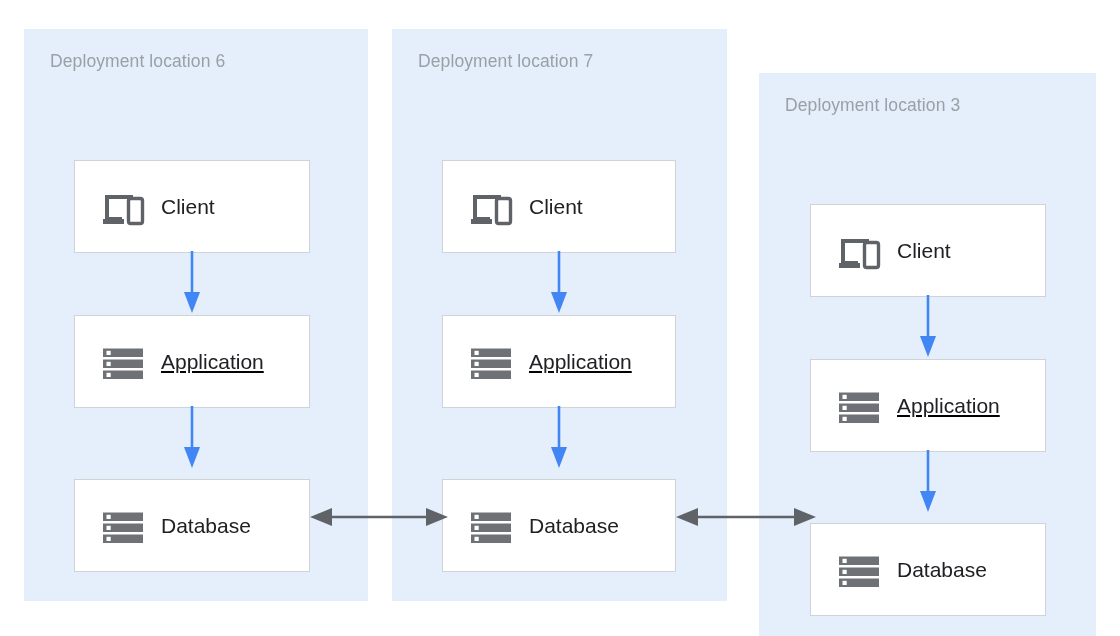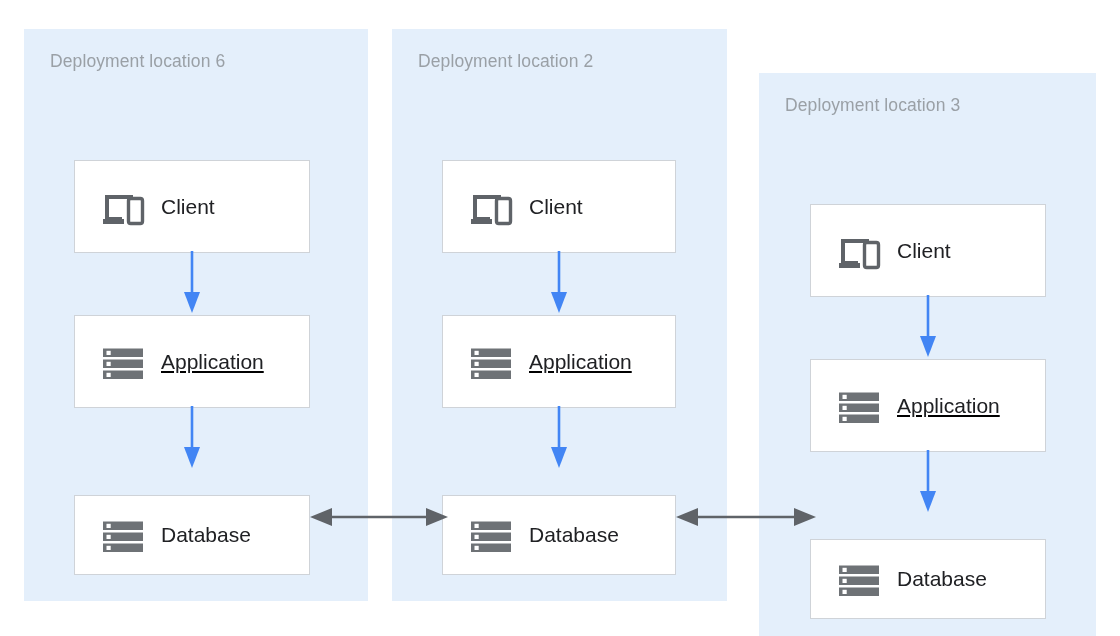--- a/index.html
+++ b/index.html
@@ -51,21 +51,21 @@
     background: #ffffff;
     border: 1px solid #cfd3d8;
     box-sizing: border-box;
     display: flex;
     align-items: center;
     padding-left: 24px;
     text-align: right;
   }
   .node-client   { top: 131px; height: 93px; }
   .node-app      { top: 286px; height: 93px; text-decoration: underline; }
-  .node-db       { top: 466px; height: 80px; }
+  .node-db       { top: 450px; height: 93px; }
 
   .p1 .node { left: 50px; width: 236px; }
   .p2 .node { left: 50px; width: 234px; }
   .p3 .node { left: 51px; width: 236px; }
 
   .node-icon {
     width: 48px;
     height: 48px;
     flex: 0 0 48px;
     display: block;
@@ -144,21 +144,21 @@
         <rect x="4" y="21.5" width="40" height="8.5" fill="#6e7276"></rect>
         <rect x="7.5" y="23.8" width="4.2" height="4.2" fill="#ffffff"></rect>
         <rect x="4" y="32.5" width="40" height="8.5" fill="#6e7276"></rect>
         <rect x="7.5" y="34.8" width="4.2" height="4.2" fill="#ffffff"></rect>
       </svg>
       <span class="node-label">Database</span>
     </div>
   </div>
 
   <div class="panel panel-2 p2">
-    <div class="panel-title">Deployment location 2</div>
+    <div class="panel-title">Deployment location 7</div>
 
     <div class="node node-client">
       <svg class="node-icon" viewBox="0 0 48 48">
         <path fill="#5f6368" d="M6 12 h28 v4 H10 v18 h13 v4 H6 Z"></path>
         <rect x="4" y="36" width="21" height="5" fill="#5f6368"></rect>
         <rect x="29.5" y="15.5" width="14" height="25" rx="2.2" ry="2.2" fill="none" stroke="#5f6368" stroke-width="3.4"></rect>
       </svg>
       <span class="node-label">Client</span>
     </div>
 

